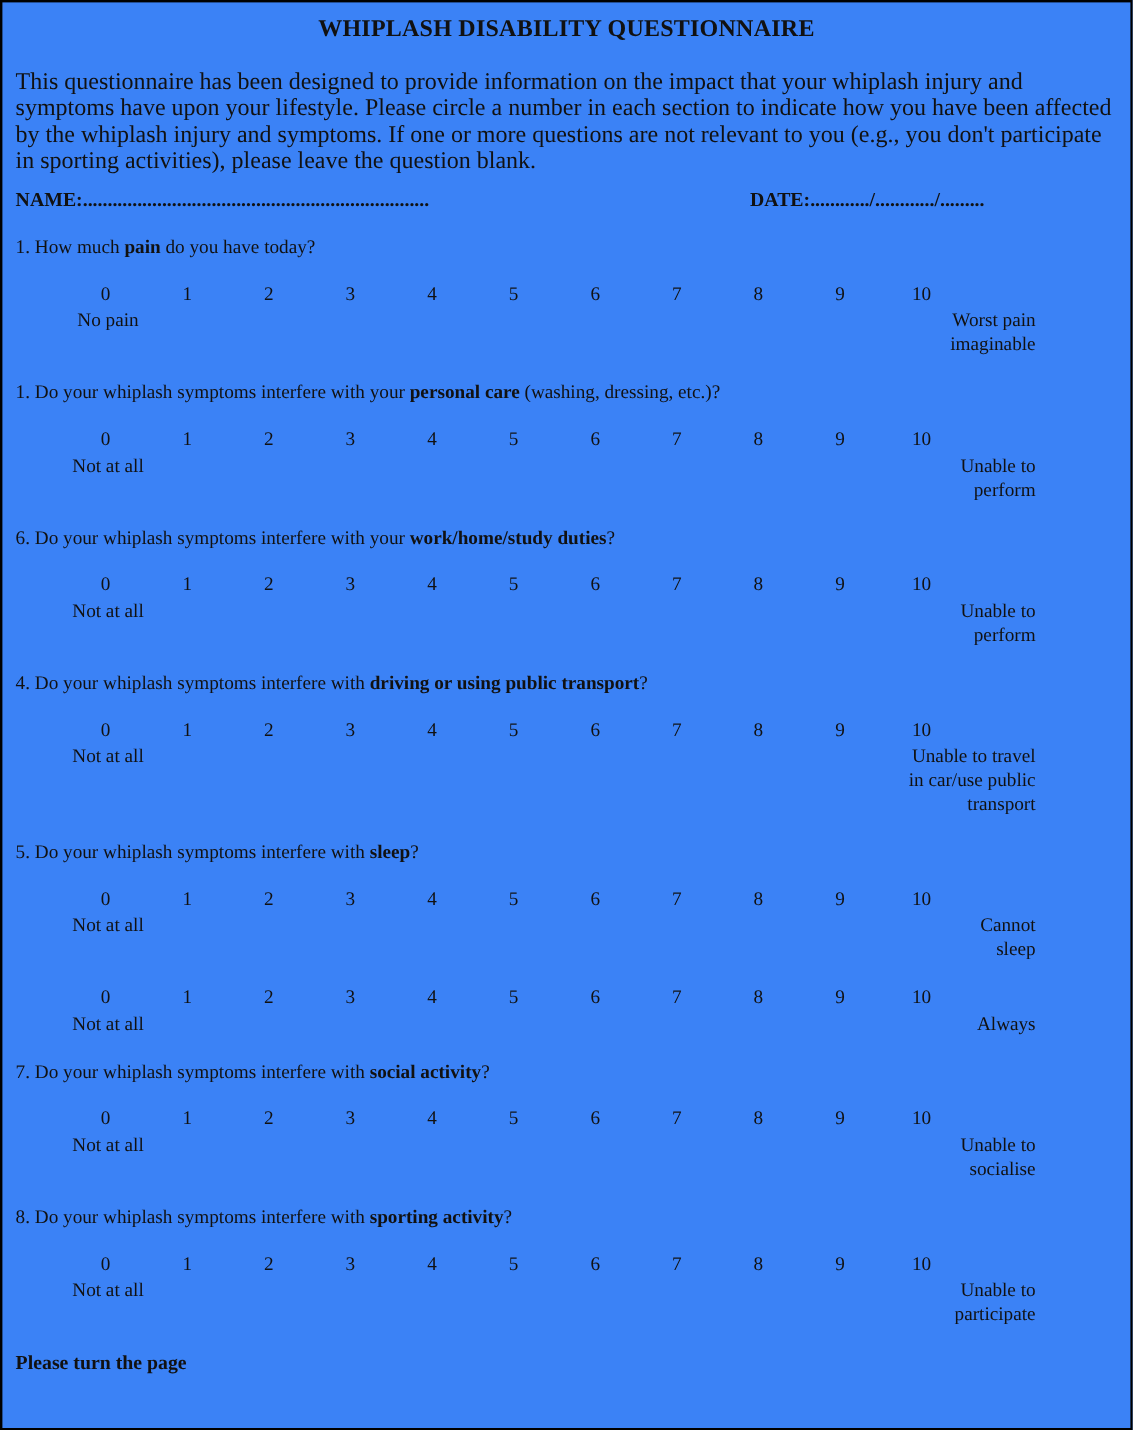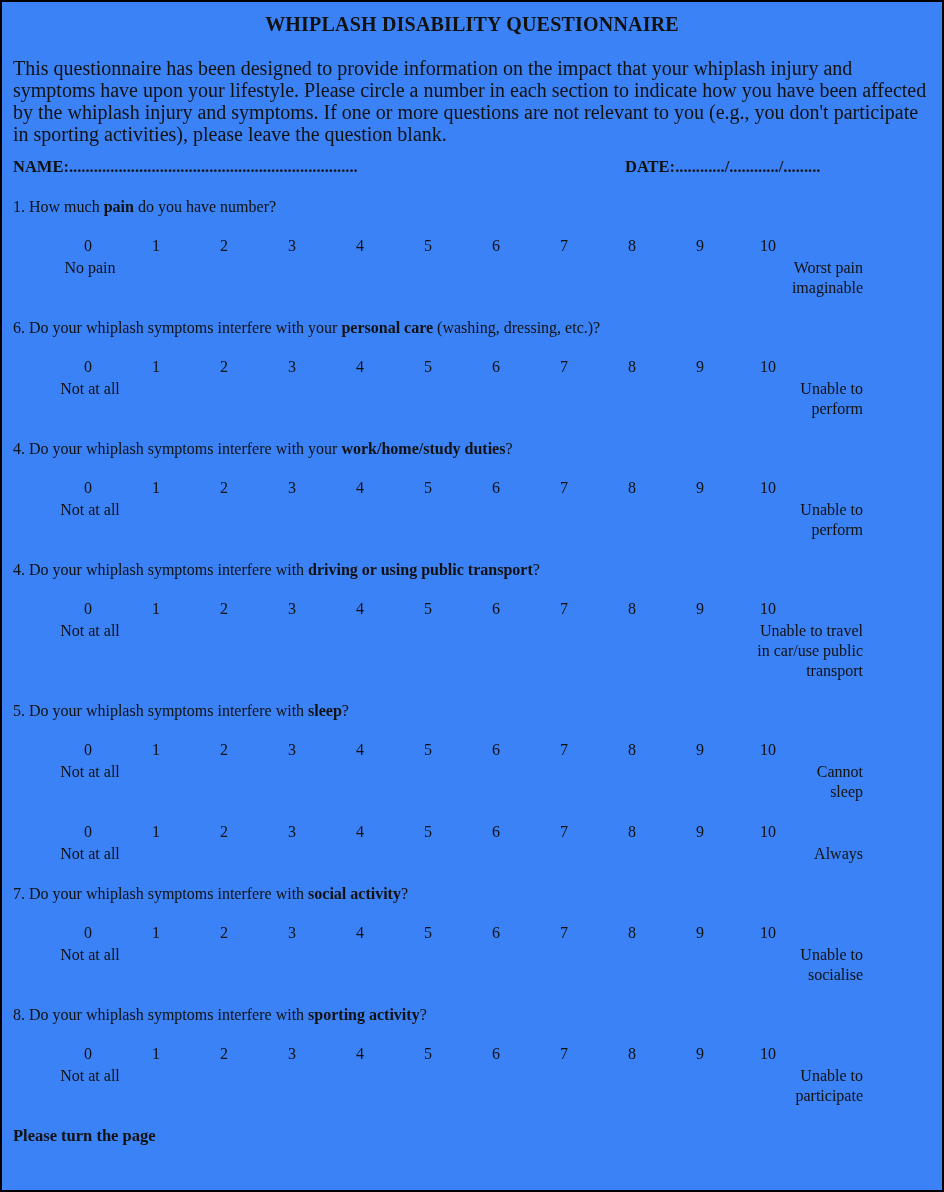--- a/index.html
+++ b/index.html
@@ -97,21 +97,21 @@
 
   <p class="intro">This questionnaire has been designed to provide information on the impact that your whiplash injury and symptoms have upon your lifestyle. Please circle a number in each section to indicate how you have been affected by the whiplash injury and symptoms. If one or more questions are not relevant to you (e.g., you don't participate in sporting activities), please leave the question blank.</p>
 
   <div class="name-date">
     <span><span>NAME:</span><span>......................................................................</span></span>
     <span class="date-field"><span>DATE:</span><span>............/............/.........</span></span>
   </div>
 
   <div>
   <section class="question">
-    <p class="q-text"><span>1. How much </span><b>pain</b><span> do you have number?</span></p>
+    <p class="q-text"><span>1. How much </span><b>pain</b><span> do you have today?</span></p>
     <div class="scale-row">
           <span class="scale-num">0</span>
           <span class="scale-num">1</span>
           <span class="scale-num">2</span>
           <span class="scale-num">3</span>
           <span class="scale-num">4</span>
           <span class="scale-num">5</span>
           <span class="scale-num">6</span>
           <span class="scale-num">7</span>
           <span class="scale-num">8</span>
@@ -119,21 +119,21 @@
           <span class="scale-num">10</span>
         </div>
     <div class="anchor-row">
       <span class="anchor-left">No pain</span>
       <span class="anchor-right">Worst pain
 imaginable</span>
     </div>
   </section>
 
   <section class="question">
-    <p class="q-text"><span>6. Do your whiplash symptoms interfere with your </span><b>personal care</b><span> (washing, dressing, etc.)?</span></p>
+    <p class="q-text"><span>1. Do your whiplash symptoms interfere with your </span><b>personal care</b><span> (washing, dressing, etc.)?</span></p>
     <div class="scale-row">
           <span class="scale-num">0</span>
           <span class="scale-num">1</span>
           <span class="scale-num">2</span>
           <span class="scale-num">3</span>
           <span class="scale-num">4</span>
           <span class="scale-num">5</span>
           <span class="scale-num">6</span>
           <span class="scale-num">7</span>
           <span class="scale-num">8</span>
@@ -141,21 +141,21 @@
           <span class="scale-num">10</span>
         </div>
     <div class="anchor-row">
       <span class="anchor-left">Not at all</span>
       <span class="anchor-right">Unable to
 perform</span>
     </div>
   </section>
 
   <section class="question">
-    <p class="q-text"><span>4. Do your whiplash symptoms interfere with your </span><b>work/home/study duties</b><span>?</span></p>
+    <p class="q-text"><span>6. Do your whiplash symptoms interfere with your </span><b>work/home/study duties</b><span>?</span></p>
     <div class="scale-row">
           <span class="scale-num">0</span>
           <span class="scale-num">1</span>
           <span class="scale-num">2</span>
           <span class="scale-num">3</span>
           <span class="scale-num">4</span>
           <span class="scale-num">5</span>
           <span class="scale-num">6</span>
           <span class="scale-num">7</span>
           <span class="scale-num">8</span>

